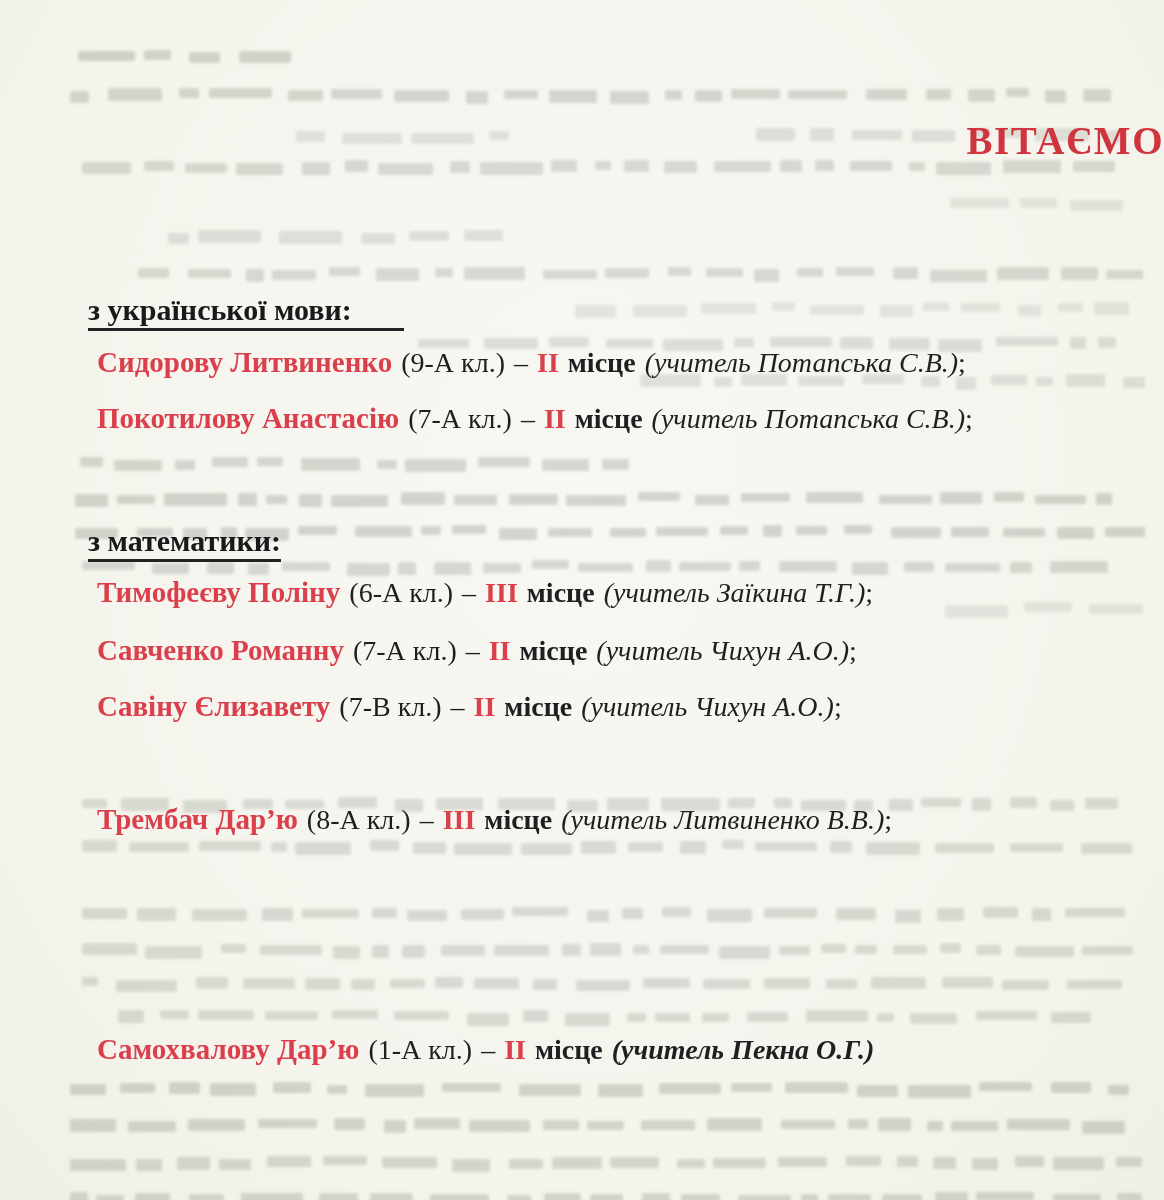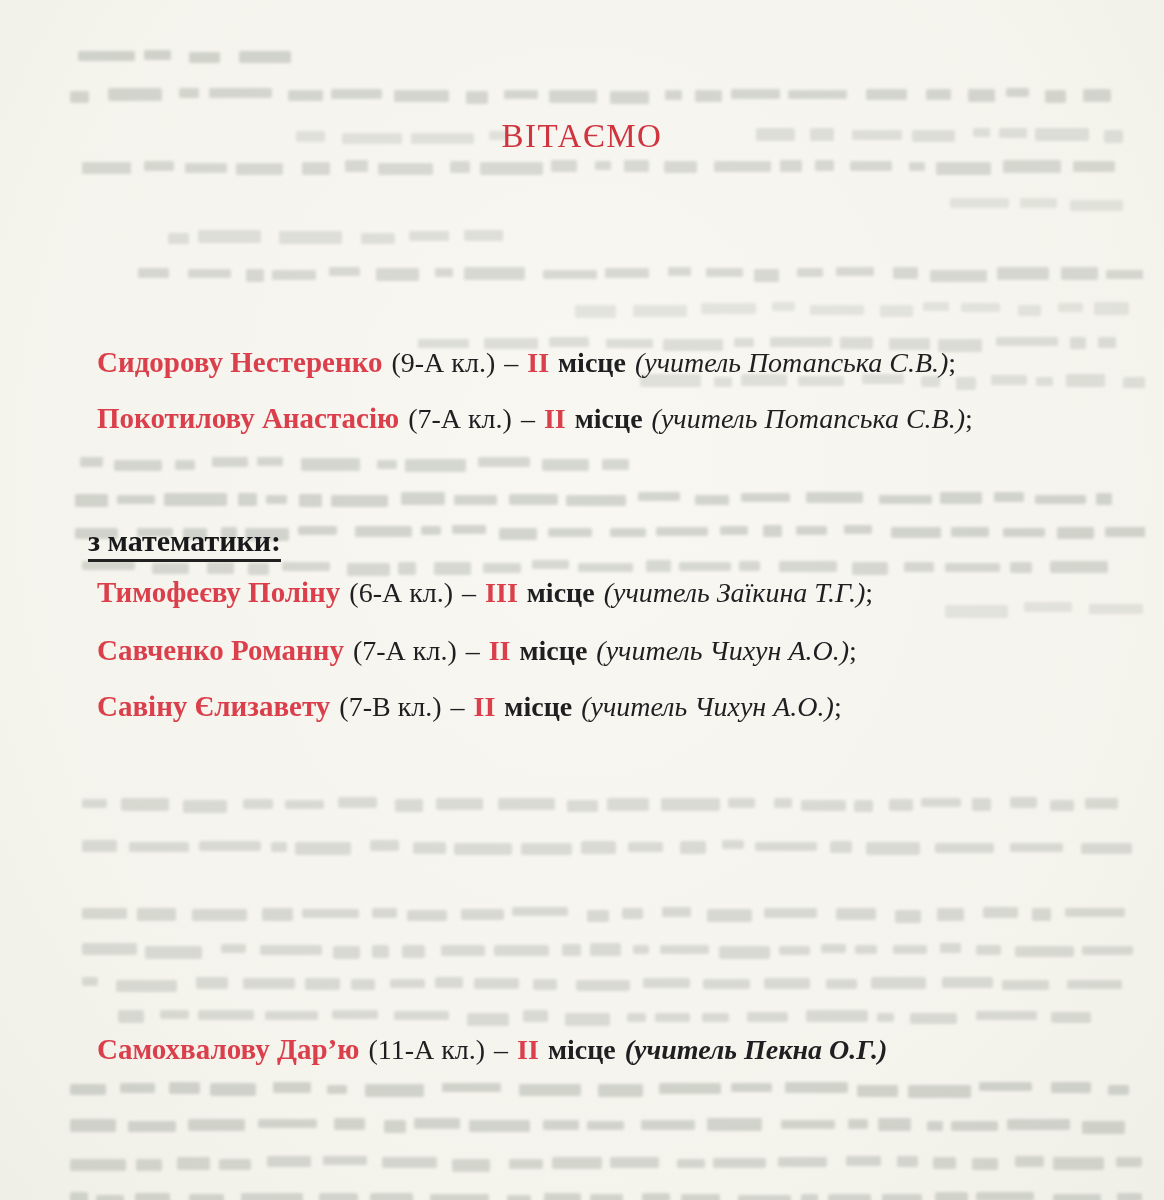--- a/index.html
+++ b/index.html
@@ -23,22 +23,22 @@
   .ghost-line i{
     display:inline-block;
     background:#7e887d;
     border-radius:2px;
     vertical-align:top;
   }
   
   #content-layer{position:absolute;inset:0;z-index:2;color:#1f1f21;}
   .title{
     position:absolute;top:118px;left:0;width:100%;
-    text-align:center;
-    font-size:33px;font-weight:normal;letter-spacing:1.5px;
+    text-align:right;
+    font-size:39px;font-weight:bold;letter-spacing:1.5px;
     color:var(--red-title,#d0343f);
   }
   .subtitle{
     position:absolute;top:176px;left:0;width:100%;
     text-align:center;
     font-size:29px;font-weight:bold;color:#1c1c1e;
   }
   .heading{
     position:absolute;left:88px;
     display:inline-block;
@@ -89,21 +89,23 @@
       <div class="ghost-line" style="top: 975px; left: 82px; width: 1065px; height: 18px; opacity: 0.24;"><i style="width: 16px; height: 9px; margin-right: 18px; margin-top: 2px;"></i><i style="width: 61px; height: 12px; margin-right: 19px; margin-top: 5px;"></i><i style="width: 32px; height: 12px; margin-right: 15px; margin-top: 2px;"></i><i style="width: 52px; height: 11px; margin-right: 10px; margin-top: 3px;"></i><i style="width: 35px; height: 12px; margin-right: 11px; margin-top: 3px;"></i><i style="width: 24px; height: 11px; margin-right: 15px; margin-top: 4px;"></i><i style="width: 35px; height: 9px; margin-right: 10px; margin-top: 4px;"></i><i style="width: 28px; height: 11px; margin-right: 11px; margin-top: 2px;"></i><i style="width: 45px; height: 11px; margin-right: 14px; margin-top: 3px;"></i><i style="width: 24px; height: 11px; margin-right: 19px; margin-top: 4px;"></i><i style="width: 54px; height: 11px; margin-right: 13px; margin-top: 5px;"></i><i style="width: 47px; height: 10px; margin-right: 13px; margin-top: 3px;"></i><i style="width: 47px; height: 10px; margin-right: 14px; margin-top: 4px;"></i><i style="width: 46px; height: 11px; margin-right: 16px; margin-top: 3px;"></i><i style="width: 31px; height: 10px; margin-right: 14px; margin-top: 4px;"></i><i style="width: 55px; height: 12px; margin-right: 16px; margin-top: 2px;"></i><i style="width: 51px; height: 11px; margin-right: 9px; margin-top: 2px;"></i><i style="width: 47px; height: 10px; margin-right: 18px; margin-top: 5px;"></i><i style="width: 55px; height: 9px; margin-right: 12px; margin-top: 5px;"></i></div>
       <div class="ghost-line" style="top: 1008px; left: 118px; width: 985px; height: 18px; opacity: 0.24;"><i style="width: 26px; height: 13px; margin-right: 16px; margin-top: 2px;"></i><i style="width: 29px; height: 9px; margin-right: 9px; margin-top: 2px;"></i><i style="width: 56px; height: 10px; margin-right: 11px; margin-top: 2px;"></i><i style="width: 53px; height: 9px; margin-right: 14px; margin-top: 3px;"></i><i style="width: 46px; height: 9px; margin-right: 16px; margin-top: 2px;"></i><i style="width: 55px; height: 9px; margin-right: 18px; margin-top: 3px;"></i><i style="width: 42px; height: 13px; margin-right: 14px; margin-top: 5px;"></i><i style="width: 25px; height: 12px; margin-right: 17px; margin-top: 2px;"></i><i style="width: 45px; height: 13px; margin-right: 17px; margin-top: 5px;"></i><i style="width: 19px; height: 9px; margin-right: 9px; margin-top: 5px;"></i><i style="width: 35px; height: 9px; margin-right: 12px; margin-top: 5px;"></i><i style="width: 27px; height: 9px; margin-right: 18px; margin-top: 5px;"></i><i style="width: 41px; height: 10px; margin-right: 18px; margin-top: 4px;"></i><i style="width: 62px; height: 12px; margin-right: 9px; margin-top: 2px;"></i><i style="width: 17px; height: 9px; margin-right: 16px; margin-top: 5px;"></i><i style="width: 47px; height: 11px; margin-right: 19px; margin-top: 5px;"></i><i style="width: 61px; height: 9px; margin-right: 14px; margin-top: 3px;"></i><i style="width: 40px; height: 11px; margin-right: 11px; margin-top: 4px;"></i></div>
       <div class="ghost-line" style="top: 1080px; left: 70px; width: 1080px; height: 18px; opacity: 0.3;"><i style="width: 36px; height: 11px; margin-right: 14px; margin-top: 4px;"></i><i style="width: 35px; height: 10px; margin-right: 14px; margin-top: 3px;"></i><i style="width: 31px; height: 12px; margin-right: 10px; margin-top: 2px;"></i><i style="width: 46px; height: 13px; margin-right: 17px; margin-top: 3px;"></i><i style="width: 38px; height: 11px; margin-right: 16px; margin-top: 2px;"></i><i style="width: 20px; height: 9px; margin-right: 18px; margin-top: 5px;"></i><i style="width: 59px; height: 13px; margin-right: 18px; margin-top: 4px;"></i><i style="width: 59px; height: 9px; margin-right: 18px; margin-top: 3px;"></i><i style="width: 62px; height: 12px; margin-right: 17px; margin-top: 4px;"></i><i style="width: 45px; height: 13px; margin-right: 16px; margin-top: 4px;"></i><i style="width: 62px; height: 11px; margin-right: 10px; margin-top: 3px;"></i><i style="width: 41px; height: 9px; margin-right: 13px; margin-top: 3px;"></i><i style="width: 63px; height: 11px; margin-right: 9px; margin-top: 2px;"></i><i style="width: 41px; height: 12px; margin-right: 10px; margin-top: 5px;"></i><i style="width: 63px; height: 13px; margin-right: 8px; margin-top: 5px;"></i><i style="width: 53px; height: 9px; margin-right: 19px; margin-top: 2px;"></i><i style="width: 40px; height: 11px; margin-right: 17px; margin-top: 2px;"></i><i style="width: 21px; height: 10px; margin-right: 10px; margin-top: 5px;"></i></div>
       <div class="ghost-line" style="top: 1116px; left: 70px; width: 1080px; height: 18px; opacity: 0.29;"><i style="width: 46px; height: 13px; margin-right: 12px; margin-top: 3px;"></i><i style="width: 48px; height: 11px; margin-right: 12px; margin-top: 5px;"></i><i style="width: 57px; height: 12px; margin-right: 13px; margin-top: 3px;"></i><i style="width: 59px; height: 9px; margin-right: 17px; margin-top: 3px;"></i><i style="width: 31px; height: 12px; margin-right: 19px; margin-top: 2px;"></i><i style="width: 22px; height: 13px; margin-right: 8px; margin-top: 4px;"></i><i style="width: 46px; height: 11px; margin-right: 9px; margin-top: 2px;"></i><i style="width: 61px; height: 12px; margin-right: 13px; margin-top: 4px;"></i><i style="width: 36px; height: 10px; margin-right: 8px; margin-top: 4px;"></i><i style="width: 37px; height: 9px; margin-right: 17px; margin-top: 5px;"></i><i style="width: 54px; height: 10px; margin-right: 12px; margin-top: 4px;"></i><i style="width: 55px; height: 13px; margin-right: 19px; margin-top: 2px;"></i><i style="width: 54px; height: 9px; margin-right: 13px; margin-top: 4px;"></i><i style="width: 20px; height: 10px; margin-right: 10px; margin-top: 3px;"></i><i style="width: 33px; height: 13px; margin-right: 16px; margin-top: 2px;"></i><i style="width: 16px; height: 10px; margin-right: 8px; margin-top: 5px;"></i><i style="width: 47px; height: 10px; margin-right: 9px; margin-top: 5px;"></i><i style="width: 63px; height: 11px; margin-right: 12px; margin-top: 3px;"></i><i style="width: 43px; height: 13px; margin-right: 15px; margin-top: 5px;"></i></div>
       <div class="ghost-line" style="top: 1154px; left: 70px; width: 1080px; height: 18px; opacity: 0.27;"><i style="width: 56px; height: 12px; margin-right: 10px; margin-top: 5px;"></i><i style="width: 26px; height: 12px; margin-right: 15px; margin-top: 5px;"></i><i style="width: 33px; height: 13px; margin-right: 9px; margin-top: 3px;"></i><i style="width: 32px; height: 11px; margin-right: 16px; margin-top: 5px;"></i><i style="width: 44px; height: 11px; margin-right: 12px; margin-top: 2px;"></i><i style="width: 44px; height: 9px; margin-right: 15px; margin-top: 2px;"></i><i style="width: 55px; height: 11px; margin-right: 15px; margin-top: 3px;"></i><i style="width: 38px; height: 13px; margin-right: 19px; margin-top: 5px;"></i><i style="width: 34px; height: 10px; margin-right: 9px; margin-top: 5px;"></i><i style="width: 50px; height: 12px; margin-right: 8px; margin-top: 3px;"></i><i style="width: 49px; height: 11px; margin-right: 18px; margin-top: 3px;"></i><i style="width: 28px; height: 9px; margin-right: 8px; margin-top: 5px;"></i><i style="width: 53px; height: 10px; margin-right: 12px; margin-top: 4px;"></i><i style="width: 49px; height: 10px; margin-right: 19px; margin-top: 3px;"></i><i style="width: 35px; height: 10px; margin-right: 16px; margin-top: 2px;"></i><i style="width: 21px; height: 11px; margin-right: 15px; margin-top: 2px;"></i><i style="width: 23px; height: 12px; margin-right: 16px; margin-top: 3px;"></i><i style="width: 26px; height: 12px; margin-right: 17px; margin-top: 4px;"></i><i style="width: 29px; height: 11px; margin-right: 9px; margin-top: 2px;"></i><i style="width: 51px; height: 13px; margin-right: 12px; margin-top: 3px;"></i><i style="width: 26px; height: 10px; margin-right: 10px; margin-top: 3px;"></i></div>
       <div class="ghost-line" style="top: 1190px; left: 70px; width: 1080px; height: 18px; opacity: 0.28;"><i style="width: 18px; height: 13px; margin-right: 8px; margin-top: 2px;"></i><i style="width: 28px; height: 9px; margin-right: 11px; margin-top: 5px;"></i><i style="width: 35px; height: 13px; margin-right: 19px; margin-top: 3px;"></i><i style="width: 35px; height: 11px; margin-right: 17px; margin-top: 4px;"></i><i style="width: 62px; height: 12px; margin-right: 16px; margin-top: 3px;"></i><i style="width: 39px; height: 13px; margin-right: 12px; margin-top: 3px;"></i><i style="width: 43px; height: 11px; margin-right: 17px; margin-top: 3px;"></i><i style="width: 59px; height: 9px; margin-right: 18px; margin-top: 4px;"></i><i style="width: 24px; height: 12px; margin-right: 13px; margin-top: 5px;"></i><i style="width: 37px; height: 13px; margin-right: 9px; margin-top: 3px;"></i><i style="width: 33px; height: 10px; margin-right: 19px; margin-top: 4px;"></i><i style="width: 28px; height: 11px; margin-right: 11px; margin-top: 3px;"></i><i style="width: 39px; height: 11px; margin-right: 18px; margin-top: 4px;"></i><i style="width: 53px; height: 13px; margin-right: 10px; margin-top: 5px;"></i><i style="width: 17px; height: 10px; margin-right: 10px; margin-top: 4px;"></i><i style="width: 43px; height: 13px; margin-right: 11px; margin-top: 4px;"></i><i style="width: 40px; height: 10px; margin-right: 13px; margin-top: 4px;"></i><i style="width: 33px; height: 11px; margin-right: 8px; margin-top: 2px;"></i><i style="width: 58px; height: 9px; margin-right: 19px; margin-top: 2px;"></i><i style="width: 48px; height: 11px; margin-right: 16px; margin-top: 4px;"></i><i style="width: 25px; height: 9px; margin-right: 11px; margin-top: 3px;"></i></div>
     </div>
   <div id="content-layer">
     <div class="title">ВІТАЄМО</div>
 
-      <div class="entry sec-0" style="top: 346px;"><span class="name">Сидорову Нестеренко</span><span class="classinfo">(9-А кл.)</span><span class="dash">–</span><span class="numeral">ІІ</span><span class="place">місце</span><span class="teacher">(учитель Потапська С.В.)</span><span class="tail">;</span></div>
+  <div class="heading extended" style="top: 293px;">з української мови:</div>
+      <div class="entry sec-0" style="top: 346px;"><span class="name">Сидорову Литвиненко</span><span class="classinfo">(9-А кл.)</span><span class="dash">–</span><span class="numeral">ІІ</span><span class="place">місце</span><span class="teacher">(учитель Потапська С.В.)</span><span class="tail">;</span></div>
       <div class="entry sec-0" style="top: 402px;"><span class="name">Покотилову Анастасію</span><span class="classinfo">(7-А кл.)</span><span class="dash">–</span><span class="numeral">ІІ</span><span class="place">місце</span><span class="teacher">(учитель Потапська С.В.)</span><span class="tail">;</span></div>
       <div class="heading" style="top: 524px;">з математики:</div>
       <div class="entry sec-1" style="top: 576px;"><span class="name">Тимофеєву Поліну</span><span class="classinfo">(6-А кл.)</span><span class="dash">–</span><span class="numeral">ІІІ</span><span class="place">місце</span><span class="teacher">(учитель Заїкина Т.Г.)</span><span class="tail">;</span></div>
       <div class="entry sec-1" style="top: 634px;"><span class="name">Савченко Романну</span><span class="classinfo">(7-А кл.)</span><span class="dash">–</span><span class="numeral">ІІ</span><span class="place">місце</span><span class="teacher">(учитель Чихун А.О.)</span><span class="tail">;</span></div>
       <div class="entry sec-1" style="top: 690px;"><span class="name">Савіну Єлизавету</span><span class="classinfo">(7-В кл.)</span><span class="dash">–</span><span class="numeral">ІІ</span><span class="place">місце</span><span class="teacher">(учитель Чихун А.О.)</span><span class="tail">;</span></div>
-      <div class="entry sec-2" style="top: 1033px;"><span class="name">Самохвалову Дар’ю</span><span class="classinfo">(11-А кл.)</span><span class="dash">–</span><span class="numeral">ІІ</span><span class="place">місце</span><span class="teacher">(учитель Пекна О.Г.)</span><span class="tail"></span></div>
+      <div class="entry sec-1" style="top: 803px;"><span class="name">Трембач Дар’ю</span><span class="classinfo">(8-А кл.)</span><span class="dash">–</span><span class="numeral">ІІІ</span><span class="place">місце</span><span class="teacher">(учитель Литвиненко В.В.)</span><span class="tail">;</span></div>
+      <div class="entry sec-2" style="top: 1033px;"><span class="name">Самохвалову Дар’ю</span><span class="classinfo">(1-А кл.)</span><span class="dash">–</span><span class="numeral">ІІ</span><span class="place">місце</span><span class="teacher">(учитель Пекна О.Г.)</span><span class="tail"></span></div>
     </div>
 </div>
 
 </body></html>

